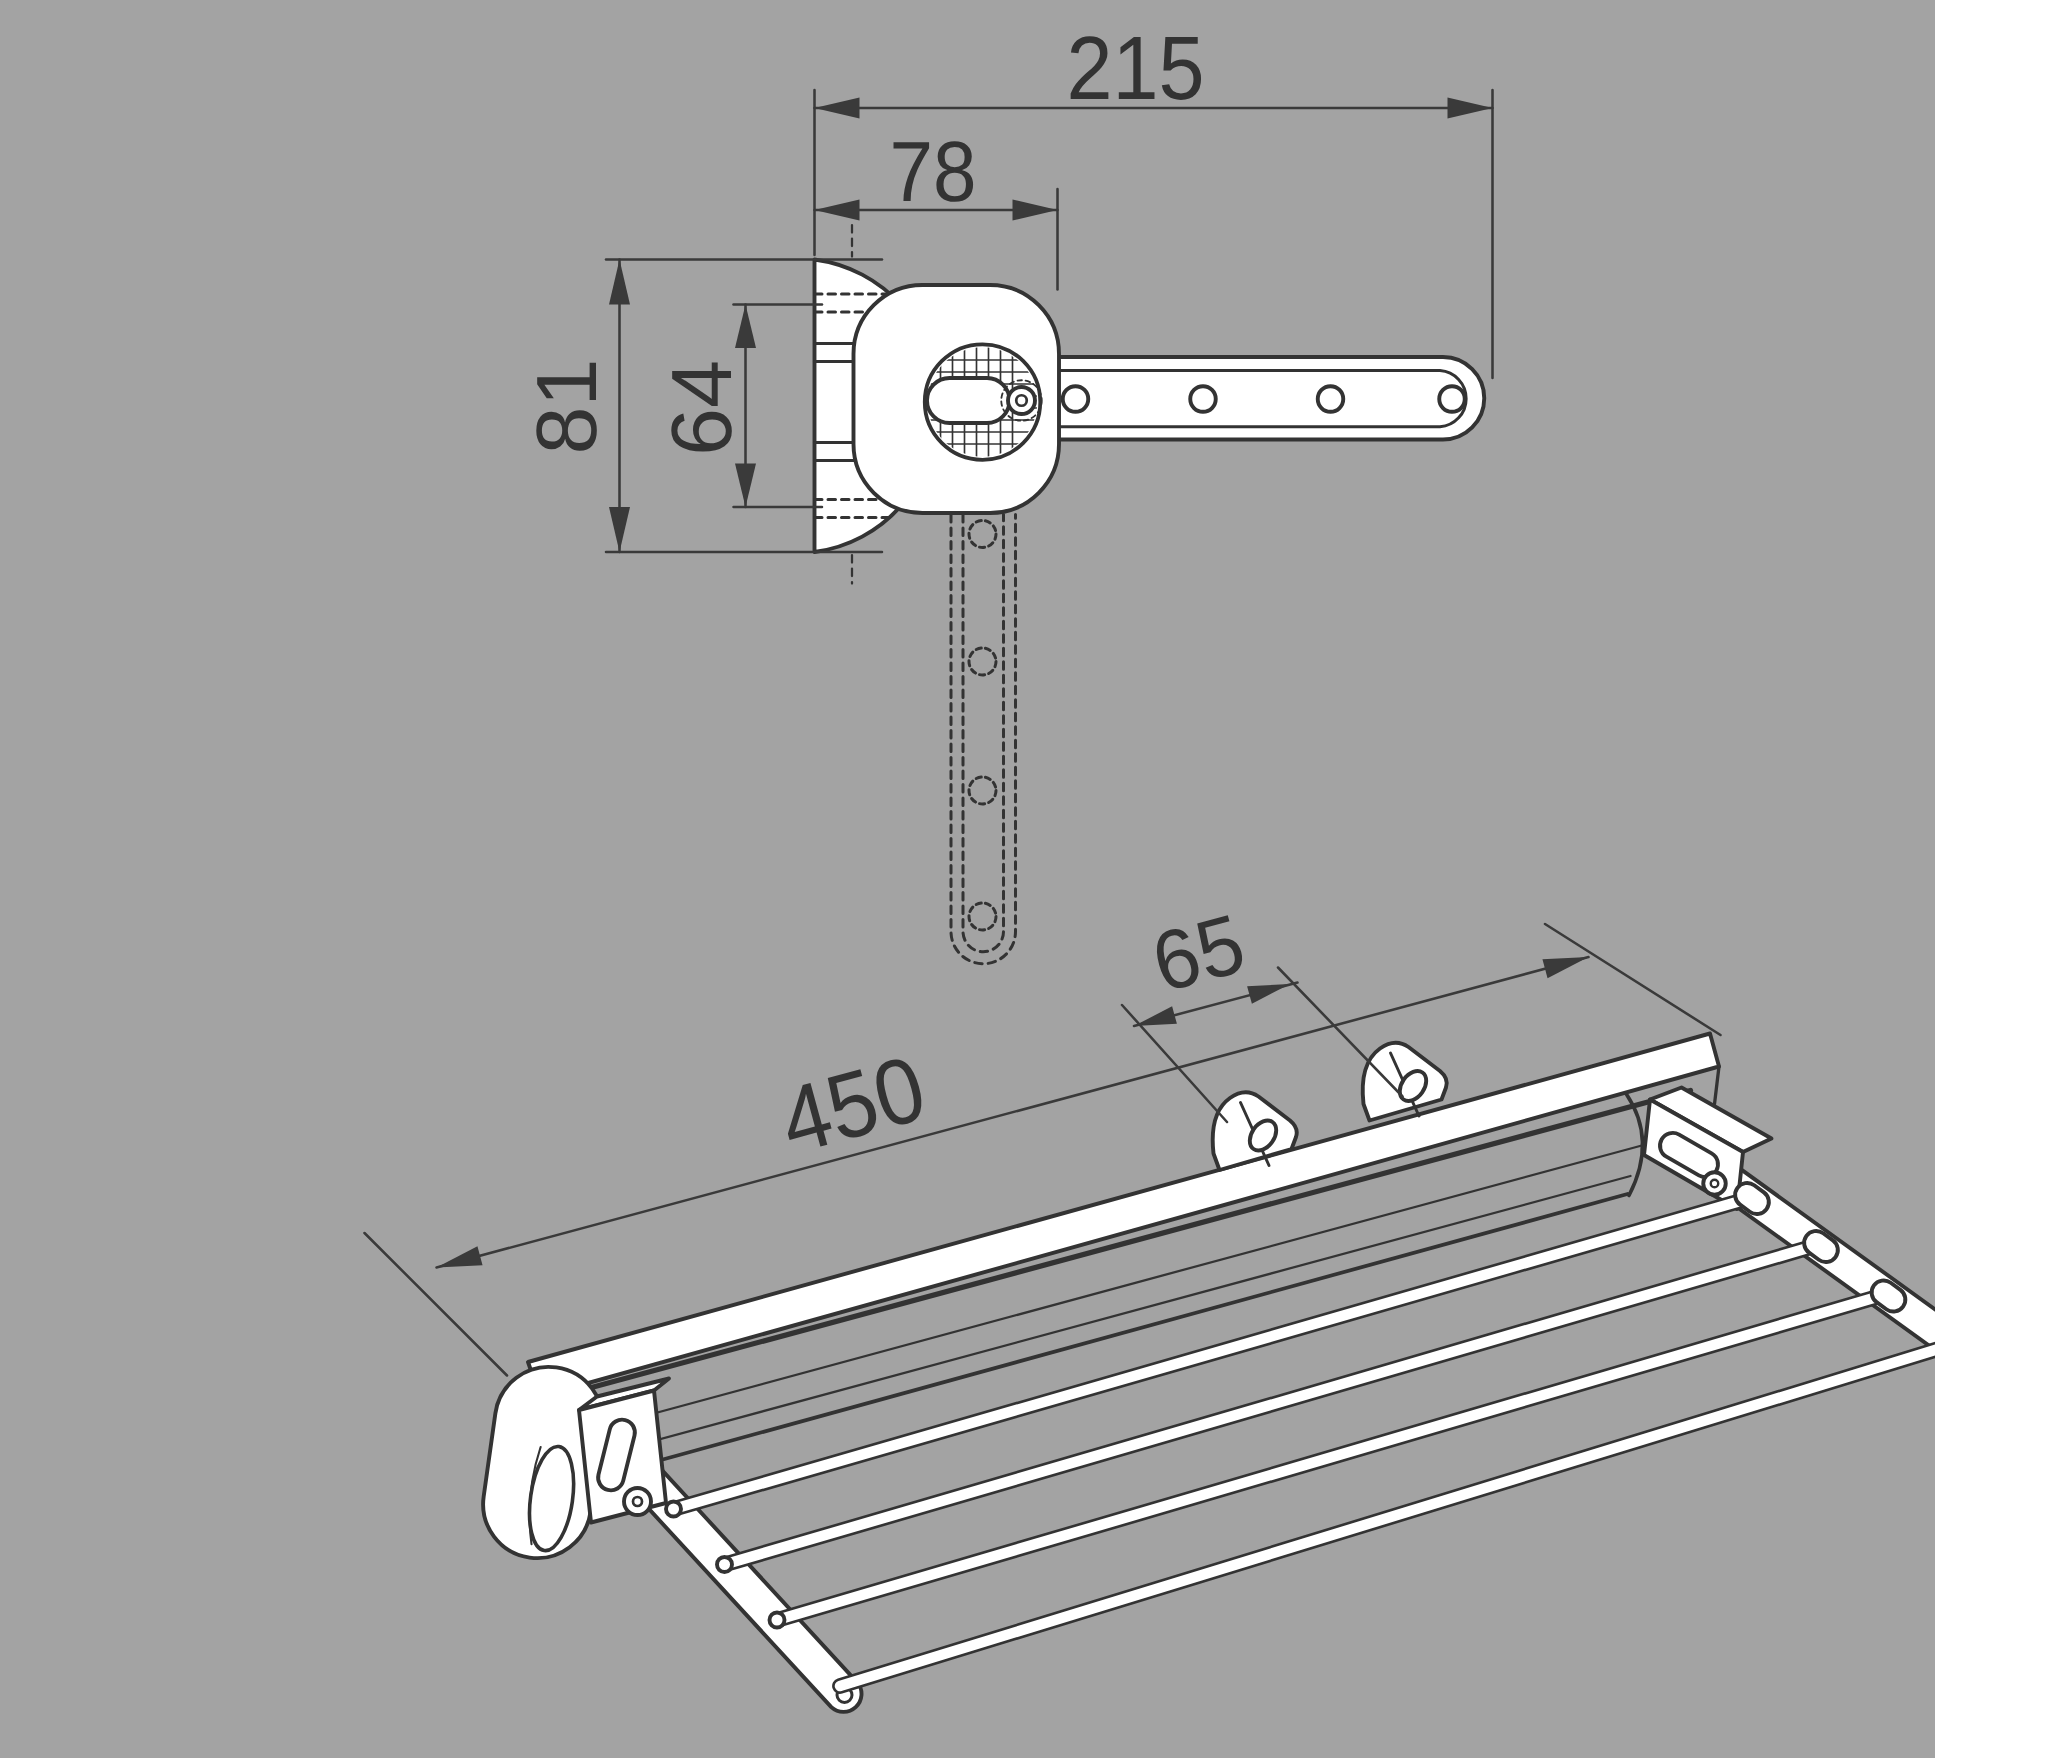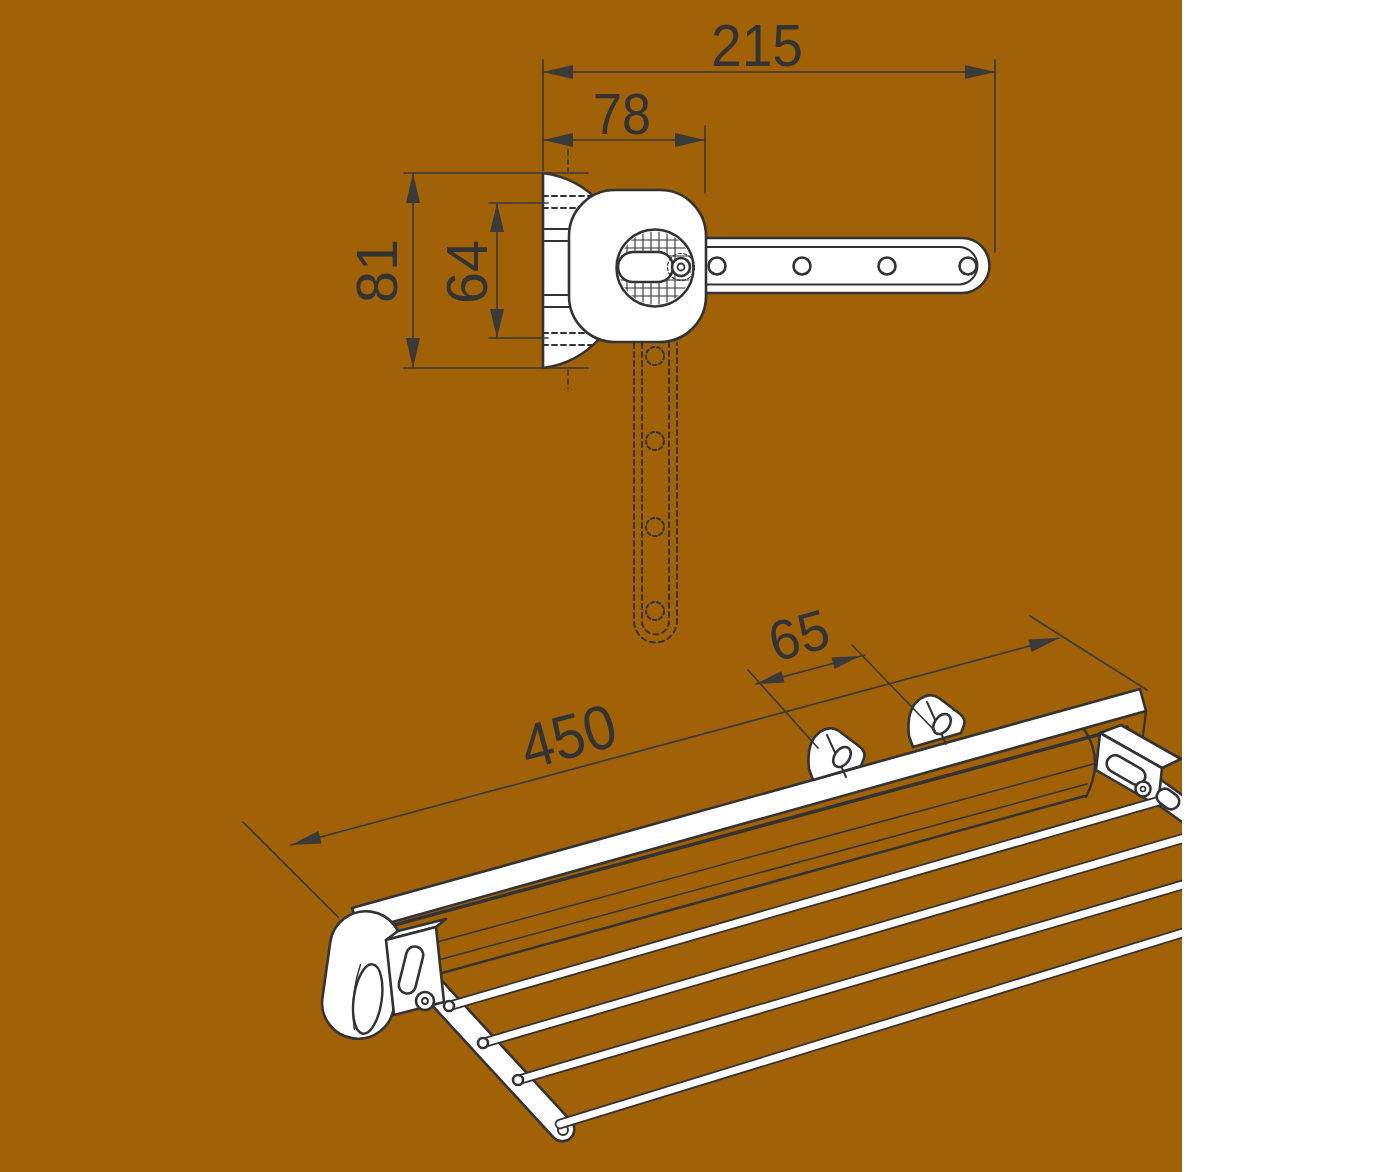--- a/index.html
+++ b/index.html
@@ -1,16 +1,16 @@
 <!DOCTYPE html>
 <html><head>
 <meta charset="utf-8">
 <style>
   html,body{margin:0;padding:0;background:#fff;}
-  .stage{position:relative;width:1182px;height:1172px;background:#a16207;overflow:hidden;
+  .stage{position:relative;width:1290px;height:1172px;background:#a3a3a3;overflow:hidden;
          font-family:"Liberation Sans", sans-serif;}
   svg{display:block}
   .part{fill:#ffffff;stroke:#333333;stroke-width:2.6;stroke-linejoin:round;stroke-linecap:round;}
   .pline{fill:none;stroke:#333333;stroke-linecap:round;}
   .dim{stroke:#3a3a3a;stroke-width:1.7;fill:none;stroke-linecap:round;}
   .dimarrow{fill:#3a3a3a;stroke:none;}
   .dimtext{fill:#333333;font-family:"Liberation Sans", sans-serif;font-weight:400;}
   .dashed{stroke-dasharray:5 4;}
 </style>
 </head>

